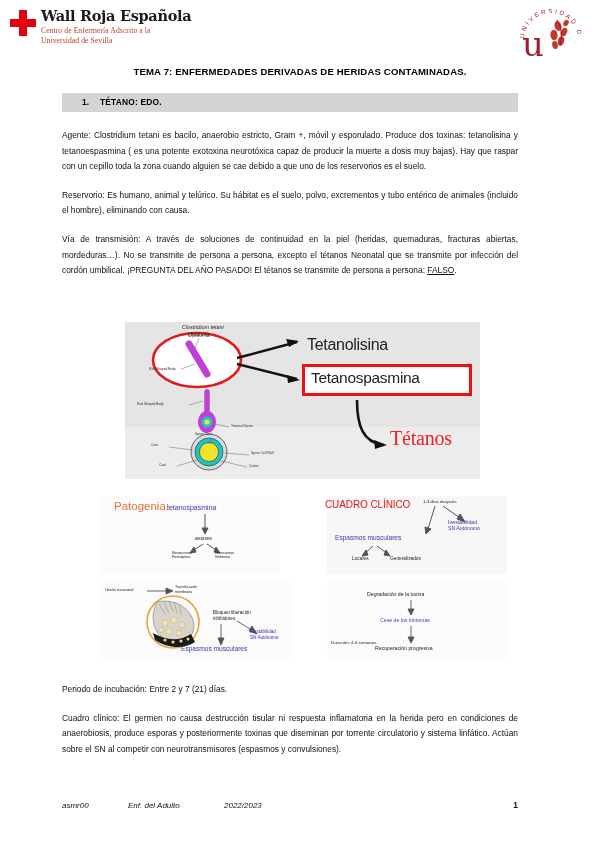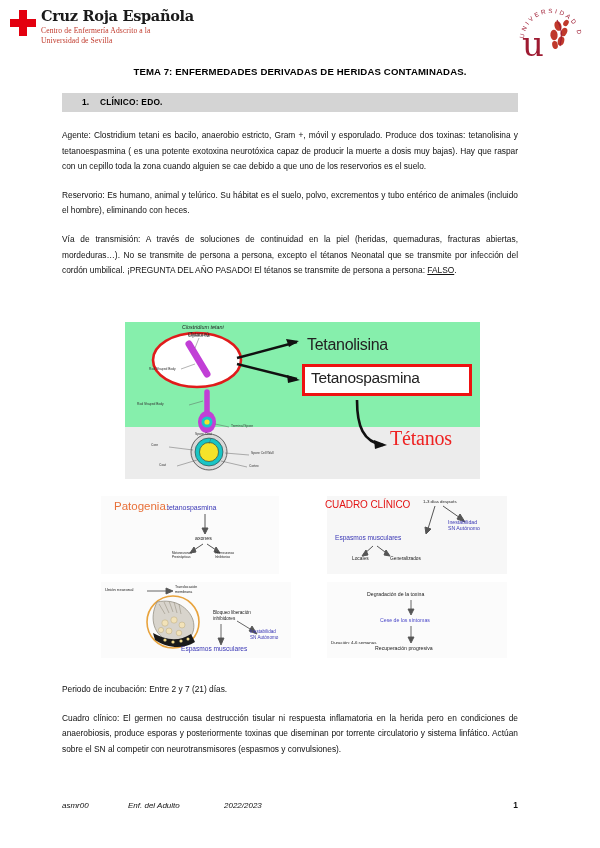--- a/index.html
+++ b/index.html
@@ -68,21 +68,21 @@
     line-height: 15.6px;
     text-align: justify;
     color: #111;
   }
   p.para b { font-weight: normal; }
   .u { text-decoration: underline; }
 
   
   .fig1 {
     position: absolute; left: 125px; top: 322px; width: 355px; height: 157px;
-    background: #86efac; overflow: hidden;
+    background: #e5e5e5; overflow: hidden;
   }
   .fig1 .band-grey {
     position: absolute; left: 0; bottom: 0; width: 100%; height: 52px; background: #ececec;
   }
   .f1-txt { position: absolute; font-family: "Liberation Sans", sans-serif; }
   .f1-tetanolisina {
     left: 182px; top: 14px; font-size: 16px; color: #222; letter-spacing: -0.3px;
   }
   .f1-box {
     position: absolute; left: 177px; top: 42px; width: 170px; height: 32px;
@@ -150,21 +150,21 @@
 </head>
 <body>
 
 <div class="page">
 
   <div class="header">
 
     <div class="crz-logo">
       <div class="crz-cross"></div>
       <div class="crz-text">
-        <div class="crz-title">Cruz Roja Española</div>
+        <div class="crz-title">Wall Roja Española</div>
         <div class="crz-sub">
           <span>Centro de Enfermería Adscrito a la</span><br>
           <span>Universidad de Sevilla</span>
         </div>
       </div>
     </div>
 
     <div class="us-logo">
       <svg width="74" height="58" viewBox="0 0 74 58" xmlns="http://www.w3.org/2000/svg">
         <defs>
@@ -184,32 +184,32 @@
           <path d="M 43,16 C 47,22 49,30 46,42" stroke="#9e1b32" stroke-width="1.1" fill="none"></path>
         </g>
       </svg>
     </div>
   </div>
 
   <div class="doc-title">TEMA 7: ENFERMEDADES DERIVADAS DE HERIDAS CONTAMINADAS.</div>
 
   <div class="section-band">
     <div class="section-band-inner">
-      <span class="section-num">1.</span><span>CLÍNICO: EDO.</span>
+      <span class="section-num">1.</span><span>TÉTANO: EDO.</span>
     </div>
   </div>
 
   <div class="content">
 
     <p class="para">
       <b>Agente:</b><span> Clostridium tetani es bacilo, anaerobio estricto, Gram +, móvil y esporulado. Produce dos toxinas: tetanolisina y tetanoespasmina ( es una potente exotoxina neurotóxica capaz de producir la muerte a dosis muy bajas). Hay que raspar con un cepillo toda la zona cuando alguien se cae debido a que uno de los reservorios es el suelo.</span>
     </p>
 
     <p class="para">
-      <b>Reservorio:</b><span> Es humano, animal y telúrico. Su hábitat es el suelo, polvo, excrementos y tubo entérico de animales (incluido el hombre), eliminando con heces.</span>
+      <b>Reservorio:</b><span> Es humano, animal y telúrico. Su hábitat es el suelo, polvo, excrementos y tubo entérico de animales (incluido el hombre), eliminando con causa.</span>
     </p>
 
     <p class="para">
       <b>Vía de transmisión:</b><span> A través de soluciones de continuidad en la piel (heridas, quemaduras, fracturas abiertas, mordeduras…). No se transmite de persona a persona, excepto el tétanos Neonatal que se transmite por infección del cordón umbilical. </span><b>¡PREGUNTA DEL AÑO PASADO!</b><span> El tétanos se transmite de persona a persona: </span><span class="u">FALSO</span><span>.</span>
     </p>
   </div>
 
   <div class="fig1">
     <div class="band-grey"></div>
 

